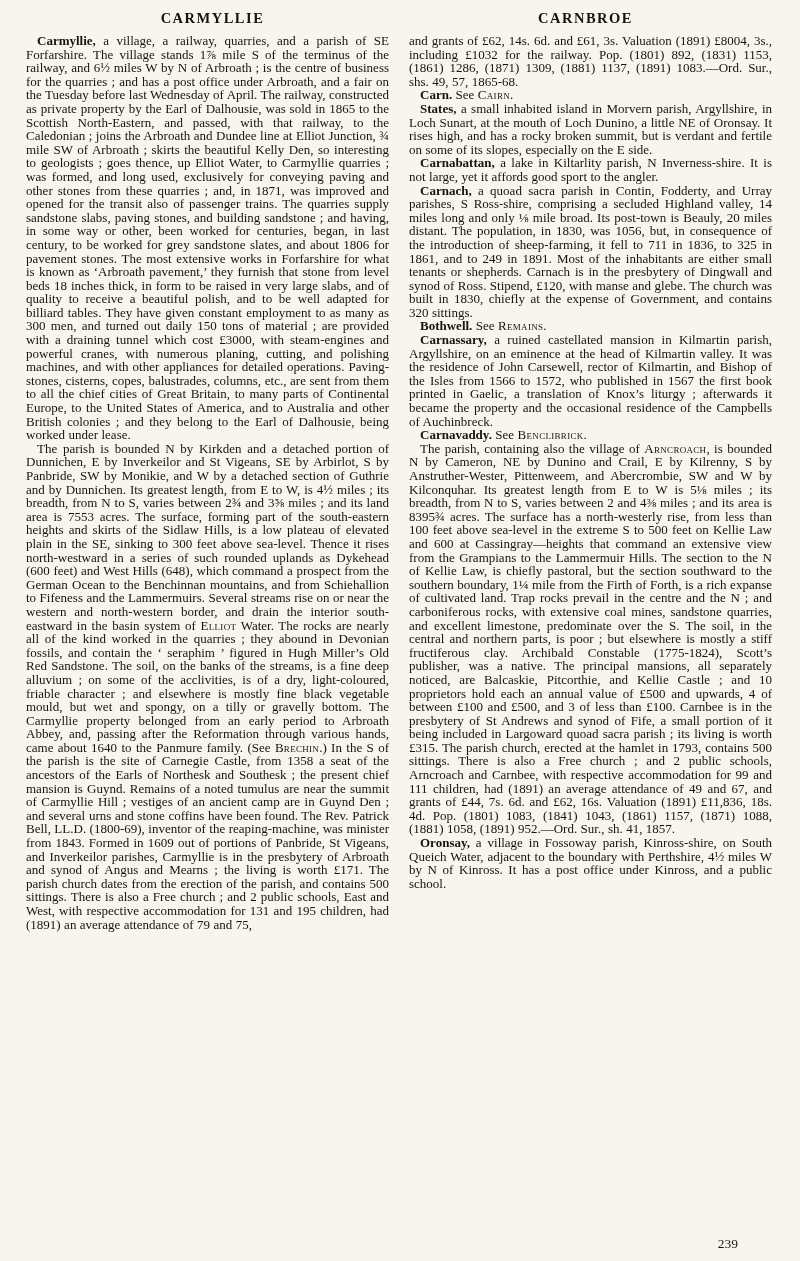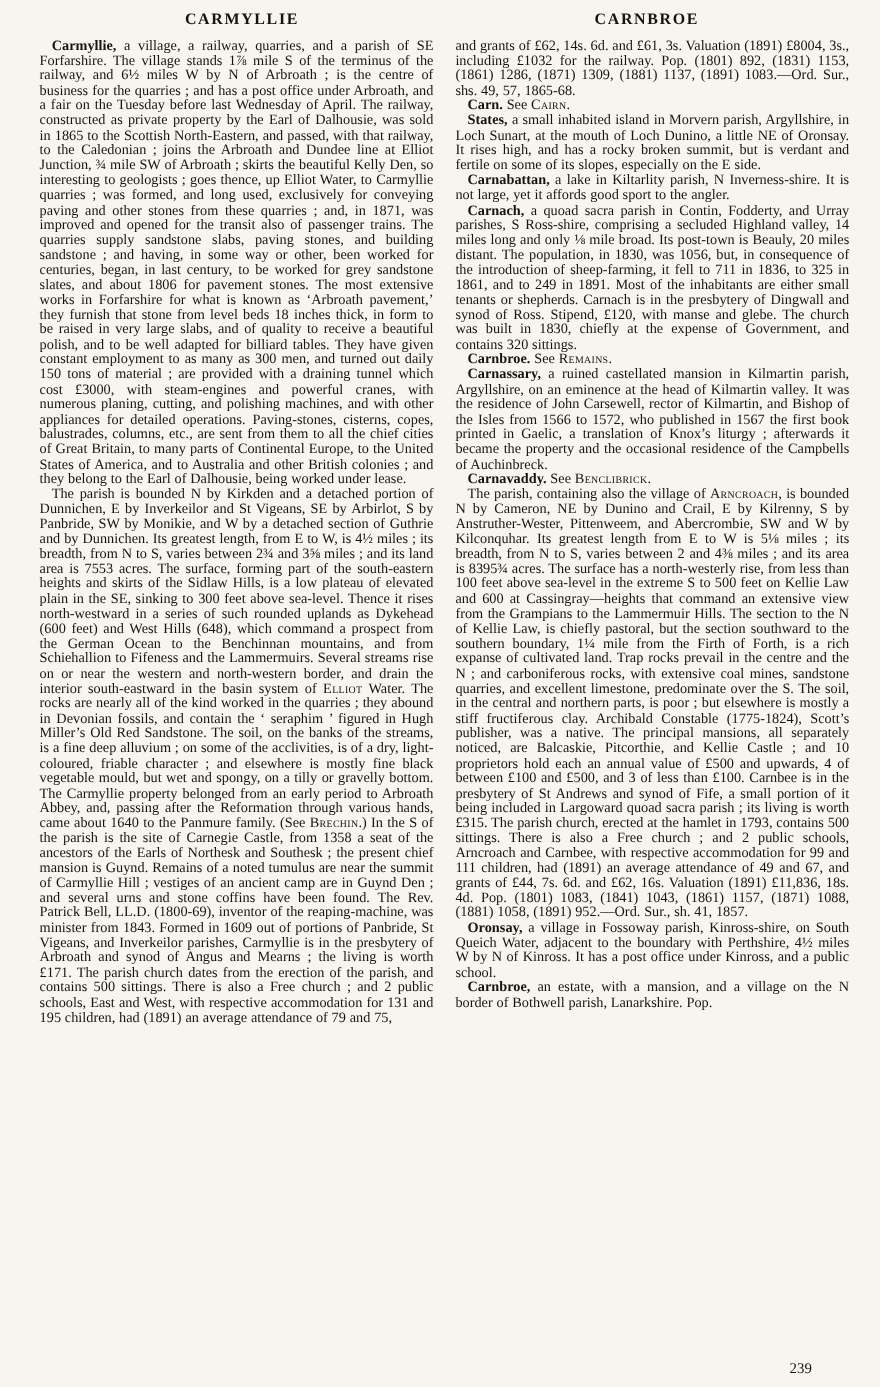--- a/index.html
+++ b/index.html
@@ -9,21 +9,21 @@
     height: 1261px;
     overflow: hidden;
     background: #f7f5ef;
     color: #17130e;
     font-family: "Liberation Serif", serif;
   }
   .page {
     position: relative;
     width: 100%;
     height: 100%;
-    padding: 10px 28px 16px 36px;
+    padding: 10px 28px 16px 26px;
     border-radius: 15px;
   }
   .running-head {
     display: flex;
     margin-bottom: 7px;
   }
   .running-head .head {
     flex: 1;
     text-align: center;
     font-weight: bold;
@@ -76,22 +76,21 @@
         <p class="para"><span class="run-b">Carmyllie,</span><span> a village, a railway, quarries, and a parish of SE Forfarshire. The village stands 1⅞ mile S of the terminus of the railway, and 6½ miles W by N of Arbroath ; is the centre of business for the quarries ; and has a post office under Arbroath, and a fair on the Tuesday before last Wednesday of April. The railway, constructed as private property by the Earl of Dalhousie, was sold in 1865 to the Scottish North-Eastern, and passed, with that railway, to the Caledonian ; joins the Arbroath and Dundee line at Elliot Junction, ¾ mile SW of Arbroath ; skirts the beautiful Kelly Den, so interesting to geologists ; goes thence, up Elliot Water, to Carmyllie quarries ; was formed, and long used, exclusively for conveying paving and other stones from these quarries ; and, in 1871, was improved and opened for the transit also of passenger trains. The quarries supply sandstone slabs, paving stones, and building sandstone ; and having, in some way or other, been worked for centuries, began, in last century, to be worked for grey sandstone slates, and about 1806 for pavement stones. The most extensive works in Forfarshire for what is known as ‘Arbroath pavement,’ they furnish that stone from level beds 18 inches thick, in form to be raised in very large slabs, and of quality to receive a beautiful polish, and to be well adapted for billiard tables. They have given constant employment to as many as 300 men, and turned out daily 150 tons of material ; are provided with a draining tunnel which cost £3000, with steam-engines and powerful cranes, with numerous planing, cutting, and polishing machines, and with other appliances for detailed operations. Paving-stones, cisterns, copes, balustrades, columns, etc., are sent from them to all the chief cities of Great Britain, to many parts of Continental Europe, to the United States of America, and to Australia and other British colonies ; and they belong to the Earl of Dalhousie, being worked under lease.</span></p>
         <p class="para"><span>The parish is bounded N by Kirkden and a detached portion of Dunnichen, E by Inverkeilor and St Vigeans, SE by Arbirlot, S by Panbride, SW by Monikie, and W by a detached section of Guthrie and by Dunnichen. Its greatest length, from E to W, is 4½ miles ; its breadth, from N to S, varies between 2¾ and 3⅝ miles ; and its land area is 7553 acres. The surface, forming part of the south-eastern heights and skirts of the Sidlaw Hills, is a low plateau of elevated plain in the SE, sinking to 300 feet above sea-level. Thence it rises north-westward in a series of such rounded uplands as Dykehead (600 feet) and West Hills (648), which command a prospect from the German Ocean to the Benchinnan mountains, and from Schiehallion to Fifeness and the Lammermuirs. Several streams rise on or near the western and north-western border, and drain the interior south-eastward in the basin system of </span><span class="run-sc">Elliot</span><span> Water. The rocks are nearly all of the kind worked in the quarries ; they abound in Devonian fossils, and contain the ‘ seraphim ’ figured in Hugh Miller’s </span><span class="run-i">Old Red Sandstone</span><span>. The soil, on the banks of the streams, is a fine deep alluvium ; on some of the acclivities, is of a dry, light-coloured, friable character ; and elsewhere is mostly fine black vegetable mould, but wet and spongy, on a tilly or gravelly bottom. The Carmyllie property belonged from an early period to Arbroath Abbey, and, passing after the Reformation through various hands, came about 1640 to the Panmure family. (See </span><span class="run-sc">Brechin</span><span>.) In the S of the parish is the site of Carnegie Castle, from 1358 a seat of the ancestors of the Earls of Northesk and Southesk ; the present chief mansion is Guynd. Remains of a noted tumulus are near the summit of Carmyllie Hill ; vestiges of an ancient camp are in Guynd Den ; and several urns and stone coffins have been found. The Rev. Patrick Bell, LL.D. (1800-69), inventor of the reaping-machine, was minister from 1843. Formed in 1609 out of portions of Panbride, St Vigeans, and Inverkeilor parishes, Carmyllie is in the presbytery of Arbroath and synod of Angus and Mearns ; the living is worth £171. The parish church dates from the erection of the parish, and contains 500 sittings. There is also a Free church ; and 2 public schools, East and West, with respective accommodation for 131 and 195 children, had (1891) an average attendance of 79 and 75,</span></p>
       </div>
     <div class="column-divider"></div>
     <div class="column column-right" id="col-right">
         <p class="para no-indent"><span>and grants of £62, 14s. 6d. and £61, 3s. Valuation (1891) £8004, 3s., including £1032 for the railway. Pop. (1801) 892, (1831) 1153, (1861) 1286, (1871) 1309, (1881) 1137, (1891) 1083.—</span><span class="run-i">Ord. Sur.</span><span>, shs. 49, 57, 1865-68.</span></p>
         <p class="para"><span class="run-b">Carn.</span><span> See </span><span class="run-sc">Cairn</span><span>.</span></p>
         <p class="para"><span class="run-b">States,</span><span> a small inhabited island in Morvern parish, Argyllshire, in Loch Sunart, at the mouth of Loch Dunino, a little NE of Oronsay. It rises high, and has a rocky broken summit, but is verdant and fertile on some of its slopes, especially on the E side.</span></p>
         <p class="para"><span class="run-b">Carnabattan,</span><span> a lake in Kiltarlity parish, N Inverness-shire. It is not large, yet it affords good sport to the angler.</span></p>
         <p class="para"><span class="run-b">Carnach,</span><span> a </span><span class="run-i">quoad sacra</span><span> parish in Contin, Fodderty, and Urray parishes, S Ross-shire, comprising a secluded Highland valley, 14 miles long and only ⅛ mile broad. Its post-town is Beauly, 20 miles distant. The population, in 1830, was 1056, but, in consequence of the introduction of sheep-farming, it fell to 711 in 1836, to 325 in 1861, and to 249 in 1891. Most of the inhabitants are either small tenants or shepherds. Carnach is in the presbytery of Dingwall and synod of Ross. Stipend, £120, with manse and glebe. The church was built in 1830, chiefly at the expense of Government, and contains 320 sittings.</span></p>
-        <p class="para"><span class="run-b">Carnbroe.</span><span> See </span><span class="run-sc">Remains</span><span>.</span></p>
+        <p class="para"><span class="run-b">Bothwell.</span><span> See </span><span class="run-sc">Remains</span><span>.</span></p>
         <p class="para"><span class="run-b">Carnassary,</span><span> a ruined castellated mansion in Kilmartin parish, Argyllshire, on an eminence at the head of Kilmartin valley. It was the residence of John Carsewell, rector of Kilmartin, and Bishop of the Isles from 1566 to 1572, who published in 1567 the first book printed in Gaelic, a translation of Knox’s liturgy ; afterwards it became the property and the occasional residence of the Campbells of Auchinbreck.</span></p>
         <p class="para"><span class="run-b">Carnavaddy.</span><span> See </span><span class="run-sc">Benclibrick</span><span>.</span></p>
         <p class="para"><span>The parish, containing also the village of </span><span class="run-sc">Arncroach</span><span>, is bounded N by Cameron, NE by Dunino and Crail, E by Kilrenny, S by Anstruther-Wester, Pittenweem, and Abercrombie, SW and W by Kilconquhar. Its greatest length from E to W is 5⅛ miles ; its breadth, from N to S, varies between 2 and 4⅜ miles ; and its area is 8395¾ acres. The surface has a north-westerly rise, from less than 100 feet above sea-level in the extreme S to 500 feet on Kellie Law and 600 at Cassingray—heights that command an extensive view from the Grampians to the Lammermuir Hills. The section to the N of Kellie Law, is chiefly pastoral, but the section southward to the southern boundary, 1¼ mile from the Firth of Forth, is a rich expanse of cultivated land. Trap rocks prevail in the centre and the N ; and carboniferous rocks, with extensive coal mines, sandstone quarries, and excellent limestone, predominate over the S. The soil, in the central and northern parts, is poor ; but elsewhere is mostly a stiff fructiferous clay. Archibald Constable (1775-1824), Scott’s publisher, was a native. The principal mansions, all separately noticed, are Balcaskie, Pitcorthie, and Kellie Castle ; and 10 proprietors hold each an annual value of £500 and upwards, 4 of between £100 and £500, and 3 of less than £100. Carnbee is in the presbytery of St Andrews and synod of Fife, a small portion of it being included in Largoward </span><span class="run-i">quoad sacra</span><span> parish ; its living is worth £315. The parish church, erected at the hamlet in 1793, contains 500 sittings. There is also a Free church ; and 2 public schools, Arncroach and Carnbee, with respective accommodation for 99 and 111 children, had (1891) an average attendance of 49 and 67, and grants of £44, 7s. 6d. and £62, 16s. Valuation (1891) £11,836, 18s. 4d. Pop. (1801) 1083, (1841) 1043, (1861) 1157, (1871) 1088, (1881) 1058, (1891) 952.—</span><span class="run-i">Ord. Sur.</span><span>, sh. 41, 1857.</span></p>
         <p class="para"><span class="run-b">Oronsay,</span><span> a village in Fossoway parish, Kinross-shire, on South Queich Water, adjacent to the boundary with Perthshire, 4½ miles W by N of Kinross. It has a post office under Kinross, and a public school.</span></p>
-        <p class="para"><span class="run-b">Carnbroe,</span><span> an estate, with a mansion, and a village on the N border of Bothwell parish, Lanarkshire. Pop.</span></p>
       </div>
   </div>
   <div class="page-number">239</div>
 </div>
 
 </body></html>

